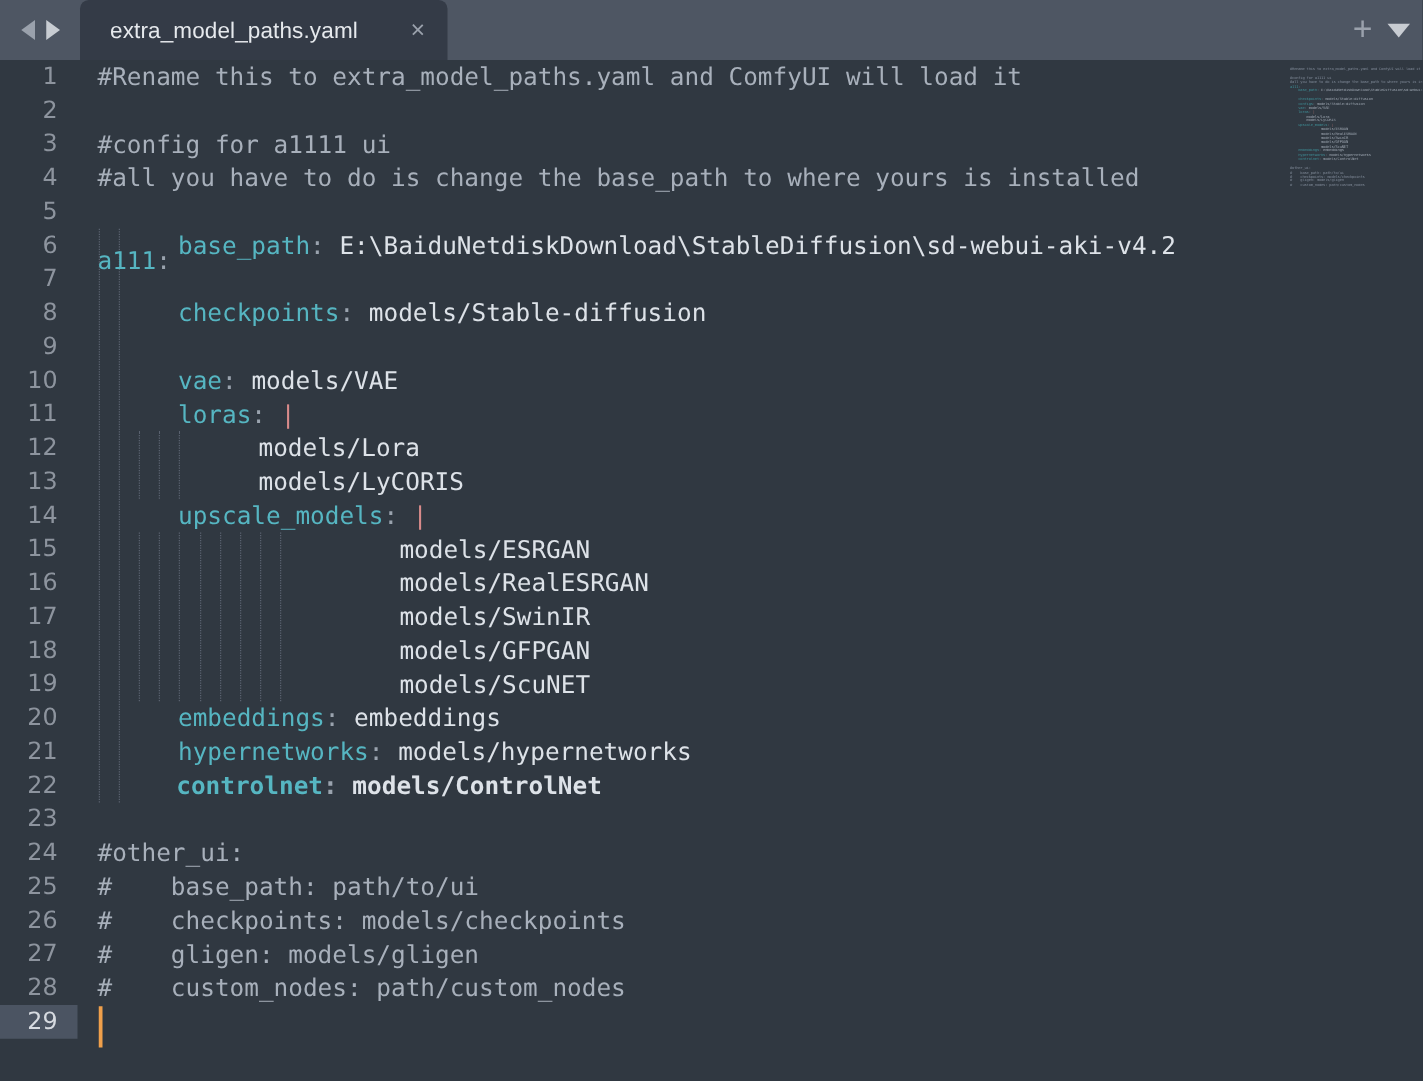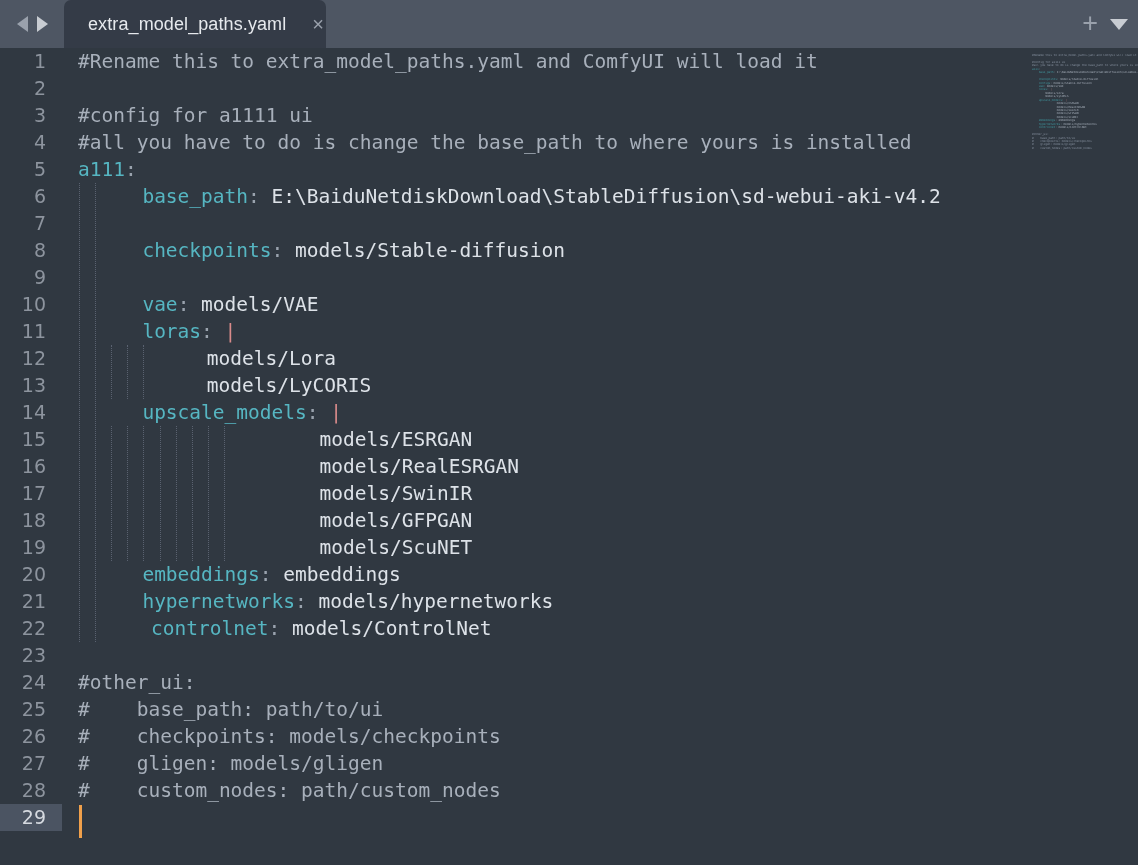--- a/index.html
+++ b/index.html
@@ -55,23 +55,24 @@
     display: flex;
     align-items: flex-end;
   }
   .tab {
     height: 48px;
     background: #343b47;
     border-top-left-radius: 7px;
     border-top-right-radius: 7px;
     display: flex;
     align-items: center;
-    padding: 0 2px 0 24px;
+    padding: 0 18px 0 24px;
     box-sizing: border-box;
     min-width: 0;
+    gap: 16px;
   }
   .tab-label {
     font-family: "Liberation Sans", sans-serif;
     font-size: 18px;
     color: #e6e9ed;
     white-space: nowrap;
     letter-spacing: 0.1px;
   }
   .tab-close {
     margin-left: 26px;
@@ -236,38 +237,38 @@
       <div class="guide" style="left: 175.6px; top: 378px; height: 135px;"></div>
       <div class="guide" style="left: 191.7px; top: 378px; height: 135px;"></div>
       <div class="guide" style="left: 207.8px; top: 378px; height: 135px;"></div>
       <div class="guide" style="left: 223.9px; top: 378px; height: 135px;"></div>
     </div>
   <div id="code-area">
       <div class="row" style="top: 0px; position: absolute; left: 0px; width: 1138px;"><div class="ln">1</div><div class="code" style="left: 78px;"><span class="cmt">#Rename this to extra_model_paths.yaml and ComfyUI will load it</span></div></div>
       <div class="row" style="top: 27px; position: absolute; left: 0px; width: 1138px;"><div class="ln">2</div><div class="code" style="left: 78px;"></div></div>
       <div class="row" style="top: 54px; position: absolute; left: 0px; width: 1138px;"><div class="ln">3</div><div class="code" style="left: 78px;"><span class="cmt">#config for a1111 ui</span></div></div>
       <div class="row" style="top: 81px; position: absolute; left: 0px; width: 1138px;"><div class="ln">4</div><div class="code" style="left: 78px;"><span class="cmt">#all you have to do is change the base_path to where yours is installed</span></div></div>
-      <div class="row" style="top: 108px; position: absolute; left: 0px; width: 1138px;"><div class="ln">5</div><div class="code" style="left: 78px;"><span class="key">a111</span><span class="colon">:</span></div></div>
+      <div class="row" style="top: 108px; position: absolute; left: 0px; width: 1138px;"><div class="ln">5</div><div class="code" style="left: 78px; margin-top: 39px;"><span class="key">a111</span><span class="colon">:</span></div></div>
       <div class="row" style="top: 135px; position: absolute; left: 0px; width: 1138px;"><div class="ln">6</div><div class="code" style="left: 142.4px;"><span class="key">base_path</span><span class="colon">:</span><span class="val"> E:\BaiduNetdiskDownload\StableDiffusion\sd-webui-aki-v4.2</span></div></div>
       <div class="row" style="top: 162px; position: absolute; left: 0px; width: 1138px;"><div class="ln">7</div><div class="code" style="left: 142.4px;"></div></div>
       <div class="row" style="top: 189px; position: absolute; left: 0px; width: 1138px;"><div class="ln">8</div><div class="code" style="left: 142.4px;"><span class="key">checkpoints</span><span class="colon">:</span><span class="val"> models/Stable-diffusion</span></div></div>
       <div class="row" style="top: 216px; position: absolute; left: 0px; width: 1138px;"><div class="ln">9</div></div>
       <div class="row" style="top: 243px; position: absolute; left: 0px; width: 1138px;"><div class="ln">10</div><div class="code" style="left: 142.4px;"><span class="key">vae</span><span class="colon">:</span><span class="val"> models/VAE</span></div></div>
       <div class="row" style="top: 270px; position: absolute; left: 0px; width: 1138px;"><div class="ln">11</div><div class="code" style="left: 142.4px;"><span class="key">loras</span><span class="colon">:</span><span class="val"> </span><span class="pipe">|</span></div></div>
       <div class="row" style="top: 297px; position: absolute; left: 0px; width: 1138px;"><div class="ln">12</div><div class="code" style="left: 206.8px;"><span class="val">models/Lora</span></div></div>
       <div class="row" style="top: 324px; position: absolute; left: 0px; width: 1138px;"><div class="ln">13</div><div class="code" style="left: 206.8px;"><span class="val">models/LyCORIS</span></div></div>
       <div class="row" style="top: 351px; position: absolute; left: 0px; width: 1004px;"><div class="ln">14</div><div class="code" style="left: 142.4px;"><span class="key">upscale_models</span><span class="colon">:</span><span class="val"> </span><span class="pipe">|</span></div></div>
       <div class="row" style="top: 378px; position: absolute; left: 0px; width: 1138px;"><div class="ln">15</div><div class="code" style="left: 319.5px;"><span class="val">models/ESRGAN</span></div></div>
       <div class="row" style="top: 405px; position: absolute; left: 0px; width: 1138px;"><div class="ln">16</div><div class="code" style="left: 319.5px;"><span class="val">models/RealESRGAN</span></div></div>
       <div class="row" style="top: 432px; position: absolute; left: 0px; width: 1138px;"><div class="ln">17</div><div class="code" style="left: 319.5px;"><span class="val">models/SwinIR</span></div></div>
       <div class="row" style="top: 459px; position: absolute; left: 0px; width: 1138px;"><div class="ln">18</div><div class="code" style="left: 319.5px;"><span class="val">models/GFPGAN</span></div></div>
       <div class="row" style="top: 486px; position: absolute; left: 0px; width: 1138px;"><div class="ln">19</div><div class="code" style="left: 319.5px;"><span class="val">models/ScuNET</span></div></div>
       <div class="row" style="top: 513px; position: absolute; left: 0px; width: 1138px;"><div class="ln">20</div><div class="code" style="left: 142.4px;"><span class="key">embeddings</span><span class="colon">:</span><span class="val"> embeddings</span></div></div>
       <div class="row" style="top: 540px; position: absolute; left: 0px; width: 1138px;"><div class="ln">21</div><div class="code" style="left: 142.4px;"><span class="key">hypernetworks</span><span class="colon">:</span><span class="val"> models/hypernetworks</span></div></div>
-      <div class="row" style="top: 567px; position: absolute; left: 0px; width: 1138px;"><div class="ln">22</div><div class="code" style="left: 151px;"><span class="key">controlnet</span><span class="colon">:</span><span class="val"> models/ControlNet</span></div></div>
+      <div class="row" style="top: 567px; position: absolute; left: 0px; width: 1138px;"><div class="ln">22</div><div class="code" style="left: 141px; font-weight: bold;"><span class="key">controlnet</span><span class="colon">:</span><span class="val"> models/ControlNet</span></div></div>
       <div class="row" style="top: 594px; position: absolute; left: 0px; width: 1138px;"><div class="ln">23</div><div class="code" style="left: 78px;"></div></div>
       <div class="row" style="top: 621px; position: absolute; left: 0px; width: 1138px;"><div class="ln">24</div><div class="code" style="left: 78px;"><span class="cmt">#other_ui:</span></div></div>
       <div class="row" style="top: 648px; position: absolute; left: 0px; width: 1138px;"><div class="ln">25</div><div class="code" style="left: 78px;"><span class="cmt">#    base_path: path/to/ui</span></div></div>
       <div class="row" style="top: 675px; position: absolute; left: 0px; width: 1138px;"><div class="ln">26</div><div class="code" style="left: 78px;"><span class="cmt">#    checkpoints: models/checkpoints</span></div></div>
       <div class="row" style="top: 702px; position: absolute; left: 0px; width: 997px;"><div class="ln">27</div><div class="code" style="left: 78px;"><span class="cmt">#    gligen: models/gligen</span></div></div>
       <div class="row" style="top: 729px; position: absolute; left: 0px; width: 1138px;"><div class="ln">28</div><div class="code" style="left: 78px;"><span class="cmt">#    custom_nodes: path/custom_nodes</span></div></div>
       <div class="row active" style="top: 756px; position: absolute; left: 0px; width: 1138px;"><div class="ln">29</div><div class="code" style="left: 78px;"></div></div>
     </div>
   <div id="caret" style="left: 79px; top: 757px; height: 33px;"></div>
   <div id="minimap">

